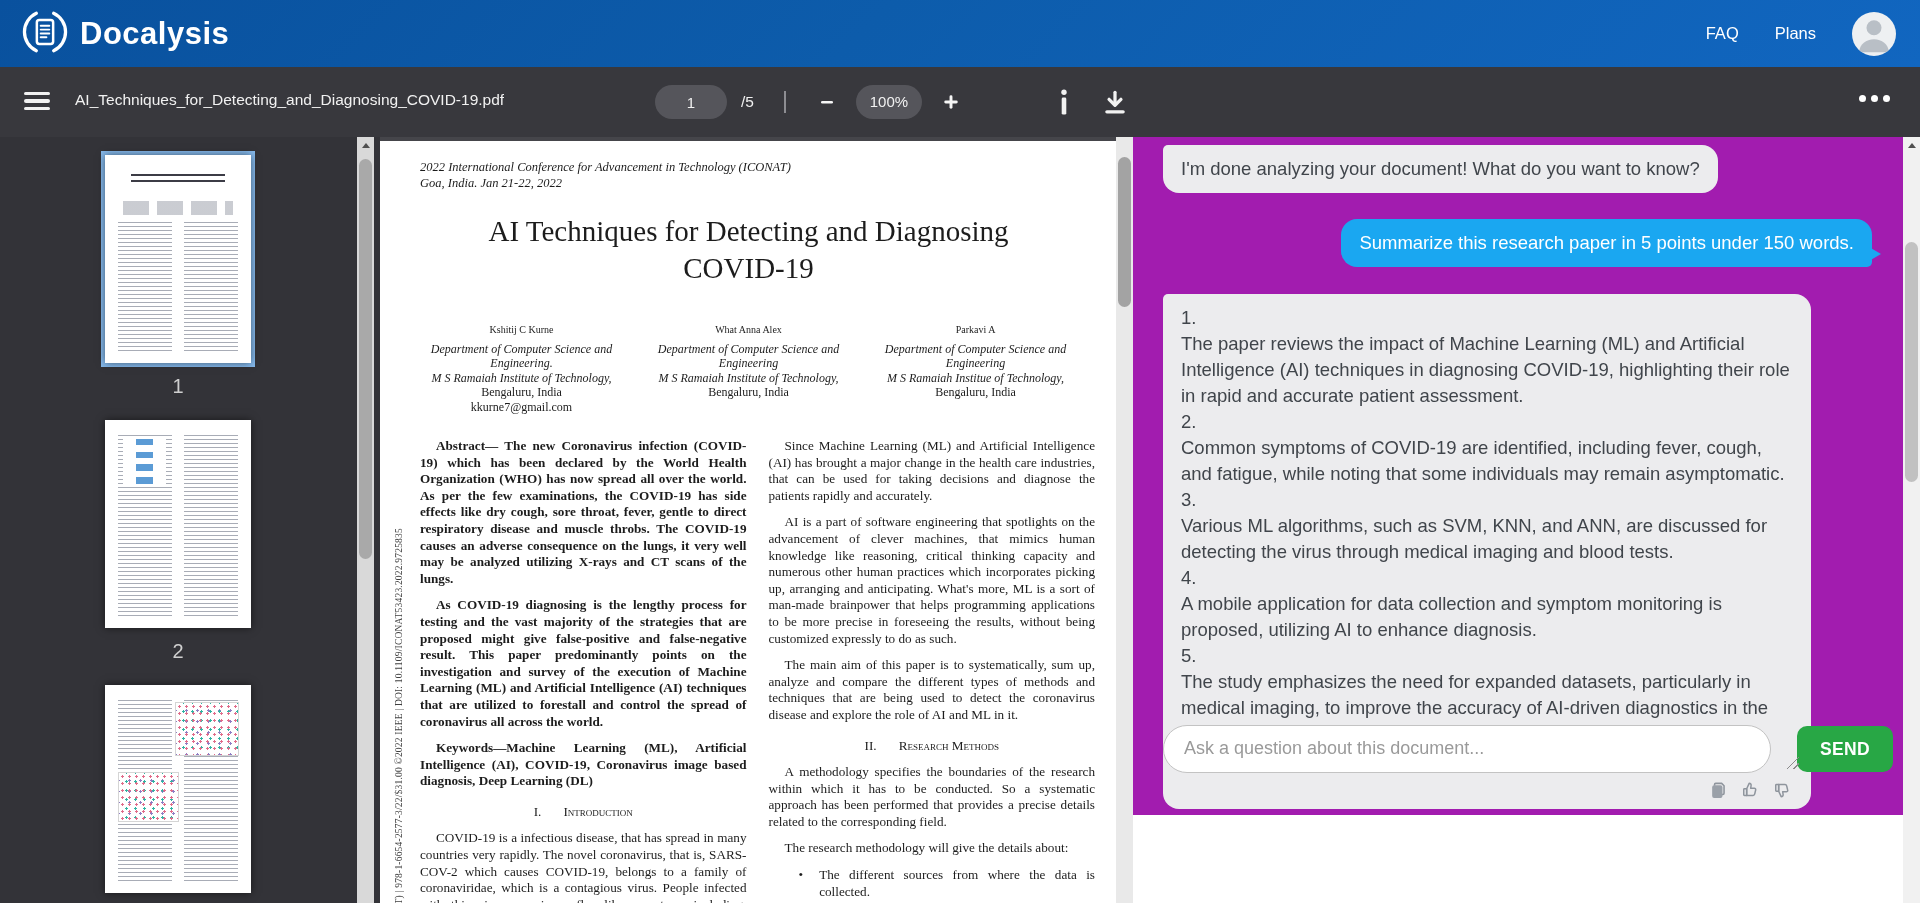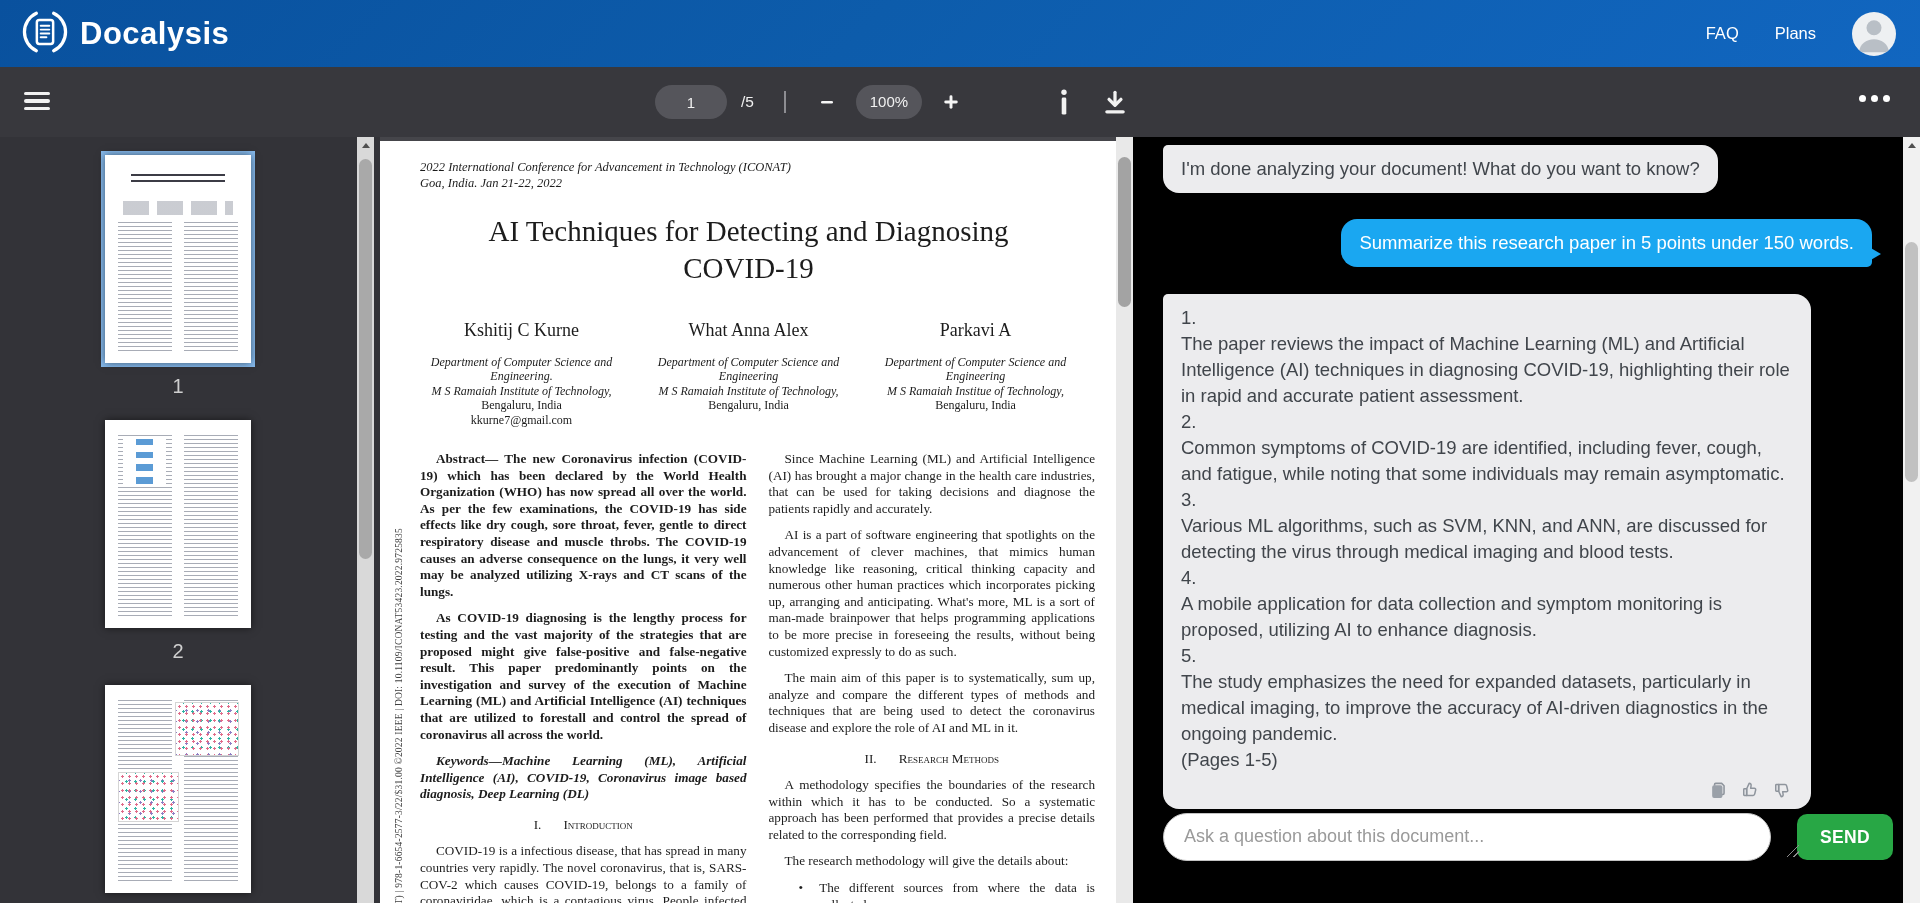--- a/index.html
+++ b/index.html
@@ -72,38 +72,38 @@
   .viewer { position:relative; width:753px; height:766px; background:#45454a; flex:none; }
   .viewer .vscroll { right:0; height:766px; }
   .viewer .vs-thumb { top:20px; height:150px; background:#a3a3a3; }
   .pdf-page { position:absolute; left:0; top:4px; width:737px; height:762px; background:#fff; overflow:hidden;
      font-family:"Liberation Serif", serif; color:#1c1c1c; }
 
   .pdf-conf { margin:18px 0 0 40px; font-style:italic; font-size:12.5px; line-height:16px; }
   .pdf-title { text-align:center; font-size:29px; line-height:37px; margin-top:22px; }
   .pdf-authors { display:flex; margin:36px 28px 0 28px; }
   .pdf-author { flex:1; text-align:center; font-size:12px; line-height:14.5px; }
-  .pdf-author .a-name { font-size:18px; margin-bottom:17px; }
+  .pdf-author .a-name { font-size:10px; margin-bottom:4px; }
   .pdf-author .a-it { font-style:italic; }
   .pdf-cols { display:flex; gap:22px; margin:24px 22px 0 40px; }
   .pcol { width:338px; font-size:13.2px; line-height:16.6px; text-align:justify; }
   .pcol p { margin-bottom:10px; text-indent:16px; }
   .abs { font-weight:bold; }
-  .kw { font-weight:bold; font-style:italic; }
+  .kw { font-weight:bold; }
   .sec-head { text-align:center; margin:14px 0 8px 0; text-indent:0 !important; }
   .sec-head .sc { font-variant:small-caps; }
   .sec-num { margin-right:22px; }
   .pdf-bullets { margin:2px 0 8px 30px; }
   .pdf-bullet { display:flex; margin-bottom:9px;font-family:Liberation Serif, serif; }
   .pdf-bullet::before { content:"\2022"; margin-right:16px; }
   .side-rot { position:absolute; left:14px; top:1052px; width:760px; font-size:9.5px; color:#3f3f3f;
      transform:rotate(-90deg); transform-origin:0 0; letter-spacing:.2px; white-space:nowrap; }
 
   
-  .chat { position:relative; flex:1; height:766px; background:#000000; }
+  .chat { position:relative; flex:1; height:678px; background:#a21caf; }
   .chat .vscroll { right:0; }
   .chat .vs-thumb { top:105px; height:240px; background:#c1c1c1; }
   .chat-list { position:absolute; left:30px; right:40px; top:8px; }
   .msg { font-size:18.5px; line-height:26px; color:#40454b; border-radius:16px; padding:11px 18px; }
   .msg.assistant { background:#ececee; border-top-left-radius:5px; width:fit-content; max-width:648px; }
   .msg.user { background:#1aa7f1; color:#fff; border-bottom-right-radius:5px; width:fit-content; max-width:648px;
       margin-left:auto; margin-right:8px; position:relative; }
   .msg.user::after { content:""; position:absolute; right:-9px; bottom:6px; width:0; height:0;
       border-left:12px solid #1aa7f1; border-top:7px solid transparent; border-bottom:7px solid transparent; }
   .gap1 { height:26px; } .gap2 { height:27px; }
@@ -146,20 +146,21 @@
     </span>
   </div>
 </div>
 
 <div class="toolbar">
   <div class="hamburger">
       <span></span>
       <span></span>
       <span></span>
     </div>
+  <div class="file-name">AI_Techniques_for_Detecting_and_Diagnosing_COVID-19.pdf</div>
 
   <div class="page-group">
     <input class="pill page-input" value="1" style="">
     <span class="page-total">/5</span>
     <div class="tb-divider"></div>
     <button class="zoom-btn">
       <svg width="16" height="16" viewBox="0 0 16 16">
           <rect x="2" y="7" width="12" height="2.6" rx="1.3" fill="#f6f6f6"></rect>
         </svg>
     </button>

